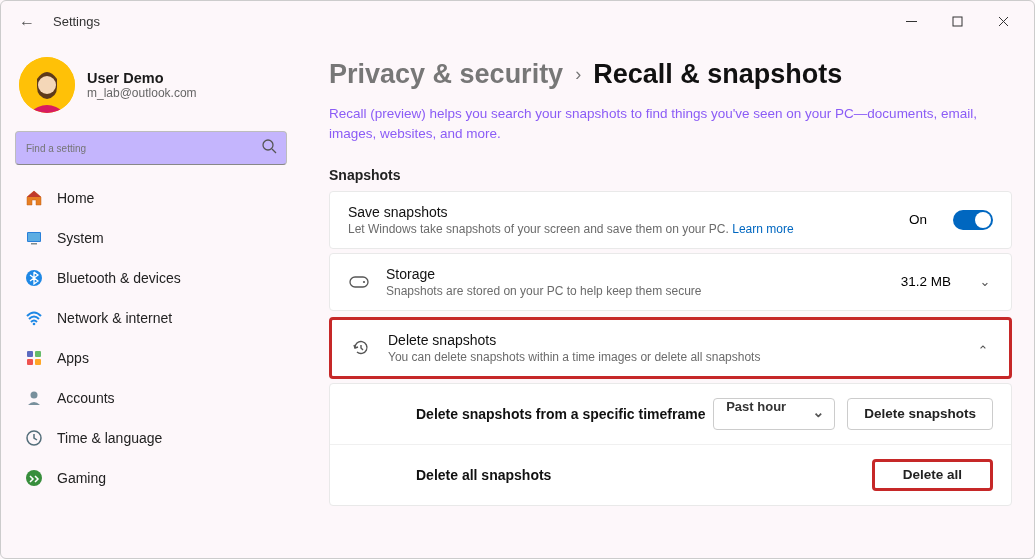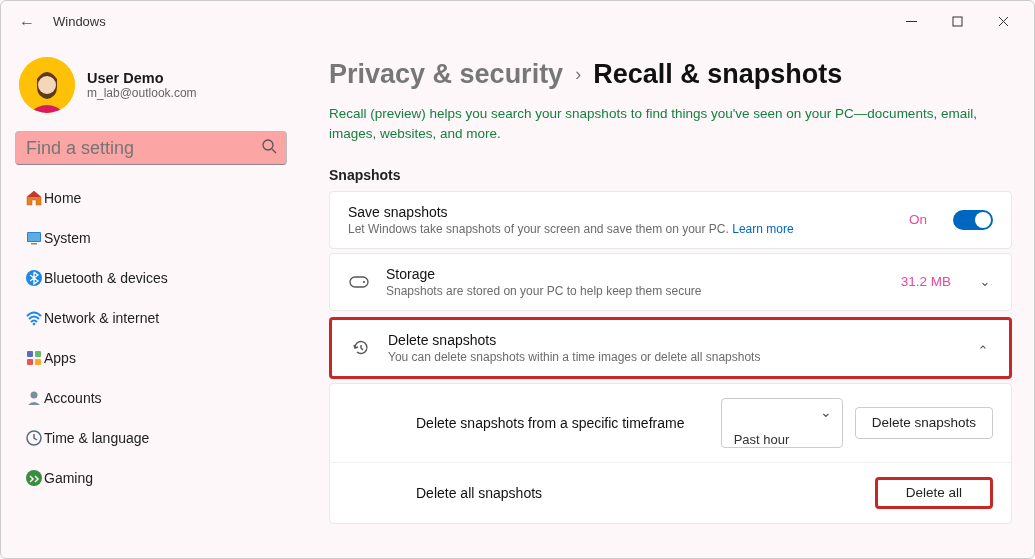--- a/index.html
+++ b/index.html
@@ -11,60 +11,60 @@
   .win-controls { display:flex; gap:0; }
   .win-btn { width:46px; height:32px; display:flex; align-items:center; justify-content:center; color:#333; font-size:12px; }
   .content { display:flex; height: calc(100% - 40px); }
   .sidebar { width: 300px; padding: 10px 14px 0 14px; display:flex; flex-direction:column; }
   .user-block { display:flex; align-items:center; gap:12px; padding:6px 4px 14px 4px; }
   .avatar { width:56px; height:56px; border-radius:50%; background:#ffc107; display:flex; align-items:center; justify-content:center; overflow:hidden; }
   .avatar svg { width:56px; height:56px; }
   .user-name { font-weight:600; font-size:14.5px; }
   .user-email { font-size:12px; color:#666; }
   .search-wrap { position:relative; margin: 4px 0 14px 0; }
-  .search-input { width:100%; height:34px; border:1px solid #bdbdbd; border-bottom:1.5px solid #888; border-radius:4px; background:#fca5a5; padding: 0 34px 0 10px; font-size:18px; outline:none; color:#333; }
+  .search-input { width:100%; height:34px; border:1px solid #bdbdbd; border-bottom:1.5px solid #888; border-radius:4px; background:#c4b5fd; padding: 0 34px 0 10px; font-size:10px; outline:none; color:#333; }
   .search-icon { position:absolute; right:10px; top:50%; transform:translateY(-50%); color:#666; }
   .nav { display:flex; flex-direction:column; gap:2px; overflow-y:auto; }
-  .nav-item { display:flex; align-items:center; gap:1px; height:38px; padding: 0 10px; border-radius:4px; font-size:14px; color:#222; }
+  .nav-item { display:flex; align-items:center; gap:14px; height:38px; padding: 0 10px; border-radius:4px; font-size:14px; color:#222; }
   .nav-icon { width:18px; height:18px; display:flex; align-items:center; justify-content:center; }
   .main { flex:1; padding: 18px 22px 0 28px; overflow-y:auto; }
   .breadcrumb { display:flex; align-items:center; gap:12px; margin-bottom:14px; }
   .bc-parent { font-size:27px; font-weight:600; color:#777; }
   .bc-sep { font-size:18px; color:#777; }
   .bc-current { font-size:27px; font-weight:600; color:#111;text-align:right; }
-  .page-desc { font-size:13.5px; color:#15803d; line-height:1.5; max-width:660px; margin-bottom:22px; }
+  .page-desc { font-size:13.5px; color:#8b5cf6; line-height:1.5; max-width:660px; margin-bottom:22px; }
   .section-title { font-size:14px; font-weight:600; margin-bottom:8px; color:#222; }
   .card { background:#fff; border:1px solid #e9e9e9; border-radius:4px; margin-bottom:4px; }
   .card-row { display:flex; align-items:center; padding:12px 18px; gap:16px; }
   .row-icon { width:22px; display:flex; align-items:center; justify-content:center; color:#555; }
   .row-text { flex:1; }
   .row-title { font-size:14px; color:#111; }
   .row-sub { font-size:12px; color:#6b6b6b; margin-top:2px; }
   .row-sub a { color:#0067c0; text-decoration:none; }
-  .row-value { font-size:13.5px; color:#ec4899; margin-right:10px; }
+  .row-value { font-size:13.5px; color:#000000; margin-right:10px; }
   .chev { color:#555; font-size:13px; width:16px; text-align:center; }
   .toggle { width:40px; height:20px; border-radius:10px; background:#0067c0; position:relative; }
   .toggle::after { content:""; position:absolute; right:2px; top:2px; width:16px; height:16px; border-radius:50%; background:#fff; }
   .highlight { border:3px solid #c62828; border-radius:4px; }
   .sub-row { display:flex; align-items:center; justify-content:space-between; padding:14px 18px 14px 86px; border-top:1px solid #f0f0f0; }
   .sub-row:first-child { border-top:none; }
   .sub-label { font-size:14px; color:#111; }
   .controls { display:flex; align-items:center; gap:12px; }
-  .select { height:50px; border:1px solid #ccc; border-radius:4px; background:#fff; padding:0 30px 0 12px; font-size:13px; color:#333; position:relative; display:flex; align-items:flex-end; min-width:122px; }
+  .select { height:32px; border:1px solid #ccc; border-radius:4px; background:#fff; padding:0 30px 0 12px; font-size:13px; color:#333; position:relative; display:flex; align-items:flex-start; min-width:122px; }
   .select::after { content:"⌄"; position:absolute; right:10px; top:5px; color:#555; font-size:14px; }
   .btn { height:32px; border:1px solid #ccc; border-radius:4px; background:#fff; padding:0 16px; font-size:13.5px; color:#222; display:flex; align-items:center; }
   .btn-hl { border:3px solid #c62828; padding:0 28px; border-radius:4px; }
 </style>
 </head>
 <body>
 
 <div class="titlebar">
   <div class="titlebar-left">
     <span class="back-arrow">←</span>
-    <span class="app-title">Windows</span>
+    <span class="app-title">Settings</span>
   </div>
   <div class="win-controls">
     <div class="win-btn">
       <svg width="11" height="11" viewBox="0 0 11 11">
           <line x1="0" y1="5.5" x2="11" y2="5.5" stroke="#333" stroke-width="1"></line>
         </svg>
     </div>
     <div class="win-btn">
       <svg width="11" height="11" viewBox="0 0 11 11">
           <rect x="1" y="1" width="9" height="9" fill="none" stroke="#333" stroke-width="1"></rect>
@@ -233,21 +233,21 @@
             </svg>
         </div>
         <div class="row-text">
           <div class="row-title">Delete snapshots</div>
           <div class="row-sub">You can delete snapshots within a time images or delete all snapshots</div>
         </div>
         <span class="chev" style="transform:translateY(3px)">⌃</span>
       </div>
     </div>
 
-    <div class="card" style="margin-top:4px;">
+    <div class="card" style="margin-top:4px;font-weight:bold;">
       <div class="sub-row">
         <span class="sub-label">Delete snapshots from a specific timeframe</span>
         <div class="controls">
           <div class="select">
               <span>Past hour</span>
             </div>
           <div class="btn">Delete snapshots</div>
         </div>
       </div>
       <div class="sub-row">

